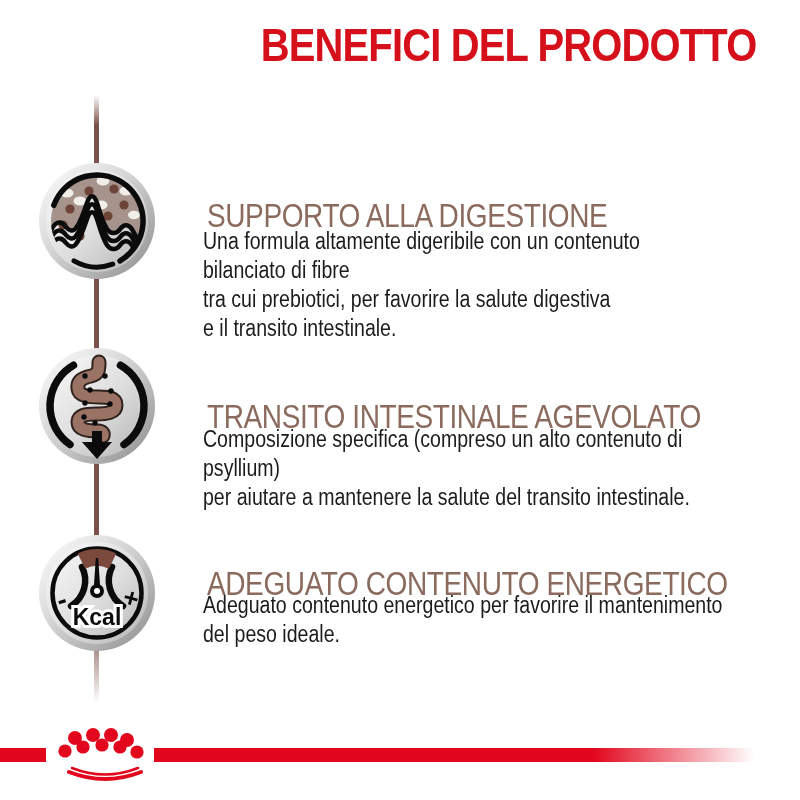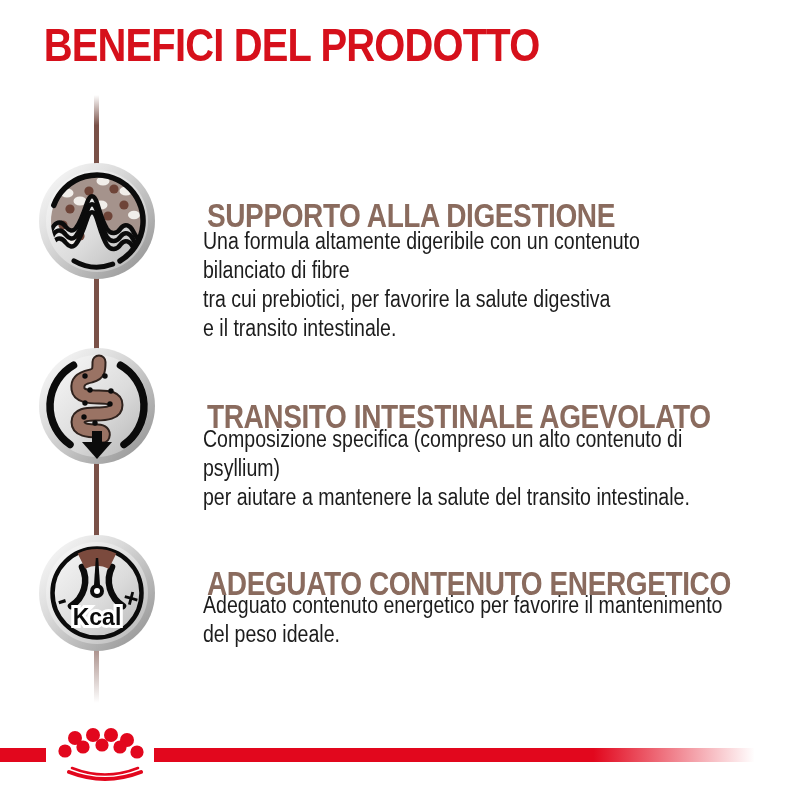--- a/index.html
+++ b/index.html
@@ -5,39 +5,39 @@
   html,body{margin:0;padding:0;}
   body{
     width:800px;height:800px;position:relative;overflow:hidden;
     background:#ffffff;
     font-family:"Liberation Sans", sans-serif;
   }
   .abs{position:absolute;}
 
   
   .page-title{
-    left:0;top:21px;width:800px;text-align:left;
+    left:0;top:21px;width:800px;text-align:right;
     font-size:47px;font-weight:bold;line-height:1;
     color:#d6101b;letter-spacing:-1px;
   }
   .page-title .cond{display:inline-block;transform:scaleX(.85);transform-origin:50% 50%;}
 
   
   .vline{
     left:94px;top:95px;width:5px;height:608px;z-index:1;
     background:linear-gradient(to bottom,
       rgba(122,81,72,0) 0%, #7a5148 5%,
       #7a5148 86%, rgba(122,81,72,0) 100%);
   }
 
   .benefit-icon{z-index:2;left:39px;width:116px;height:116px;}
   .icon-1{top:163px;} .icon-2{top:348px;} .icon-3{top:535px;}
 
   .section-heading{
-    left:190px;font-size:33px;font-weight:bold;line-height:1;
+    left:190px;font-size:33px;font-weight:normal;line-height:1;
     color:#8a6b5e;letter-spacing:-.5px;white-space:pre;
   }
   .section-heading .cond{display:inline-block;transform:scaleX(.85);transform-origin:0 50%;}
   .h-1{top:166px;} .h-2{top:367px;} .h-3{top:534px;}
 
   .section-body{
     left:190px;font-size:23px;line-height:29px;color:#1c1c1c;
     white-space:pre;
   }
   .section-body .cond{display:inline-block;transform:scaleX(.85);transform-origin:0 0;white-space:pre;}

